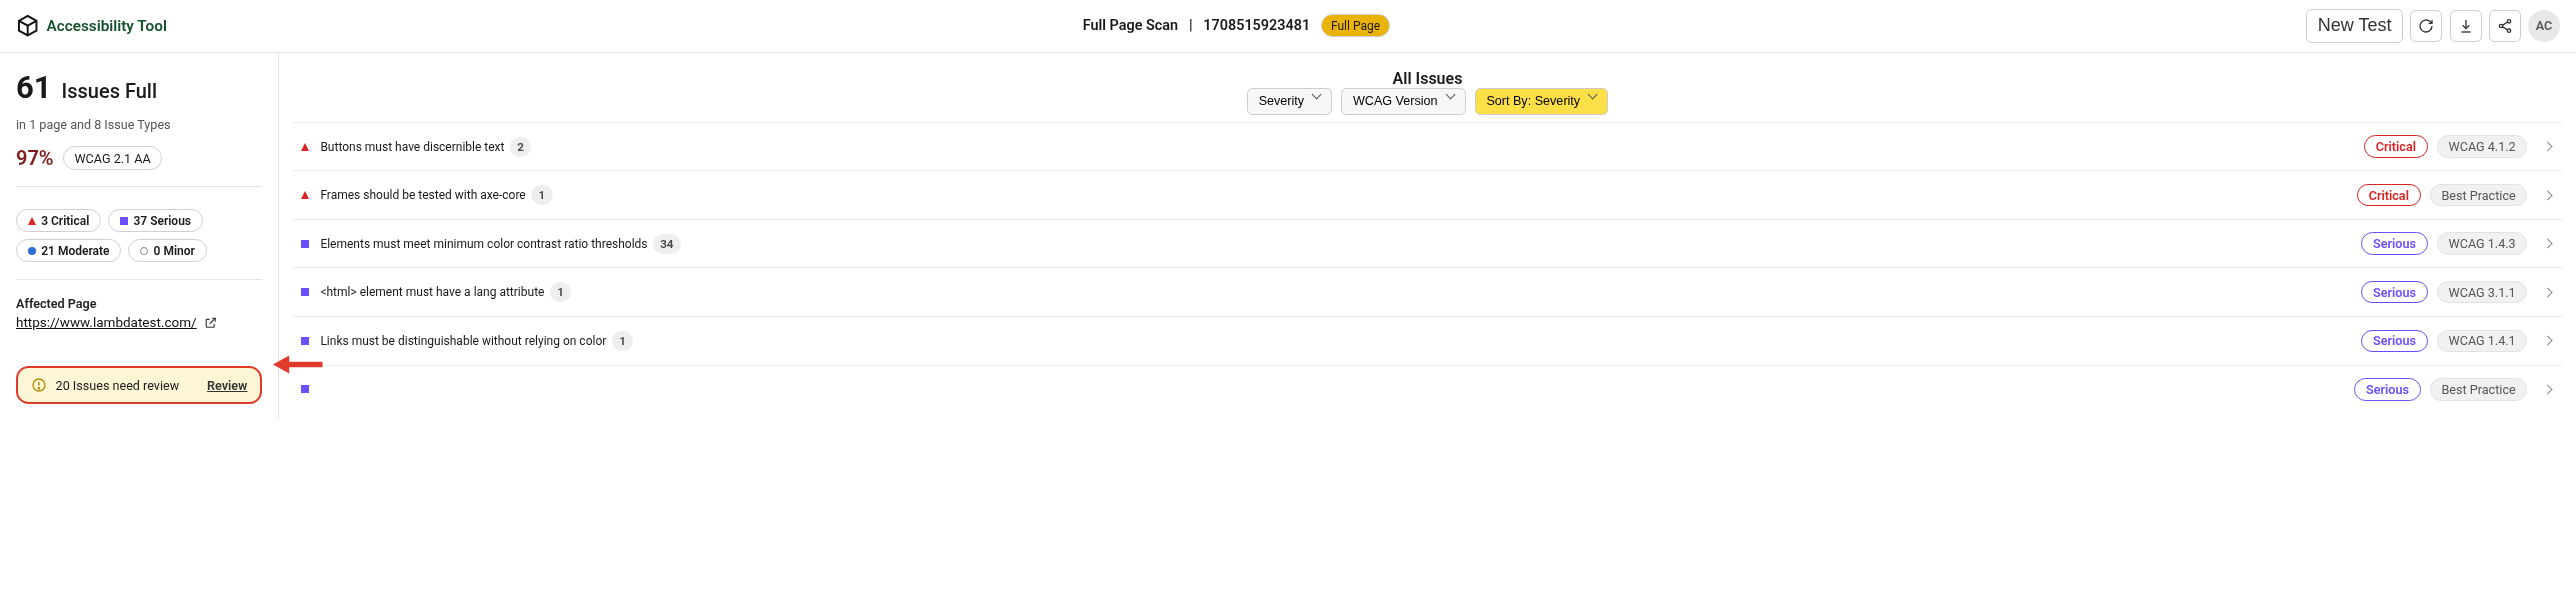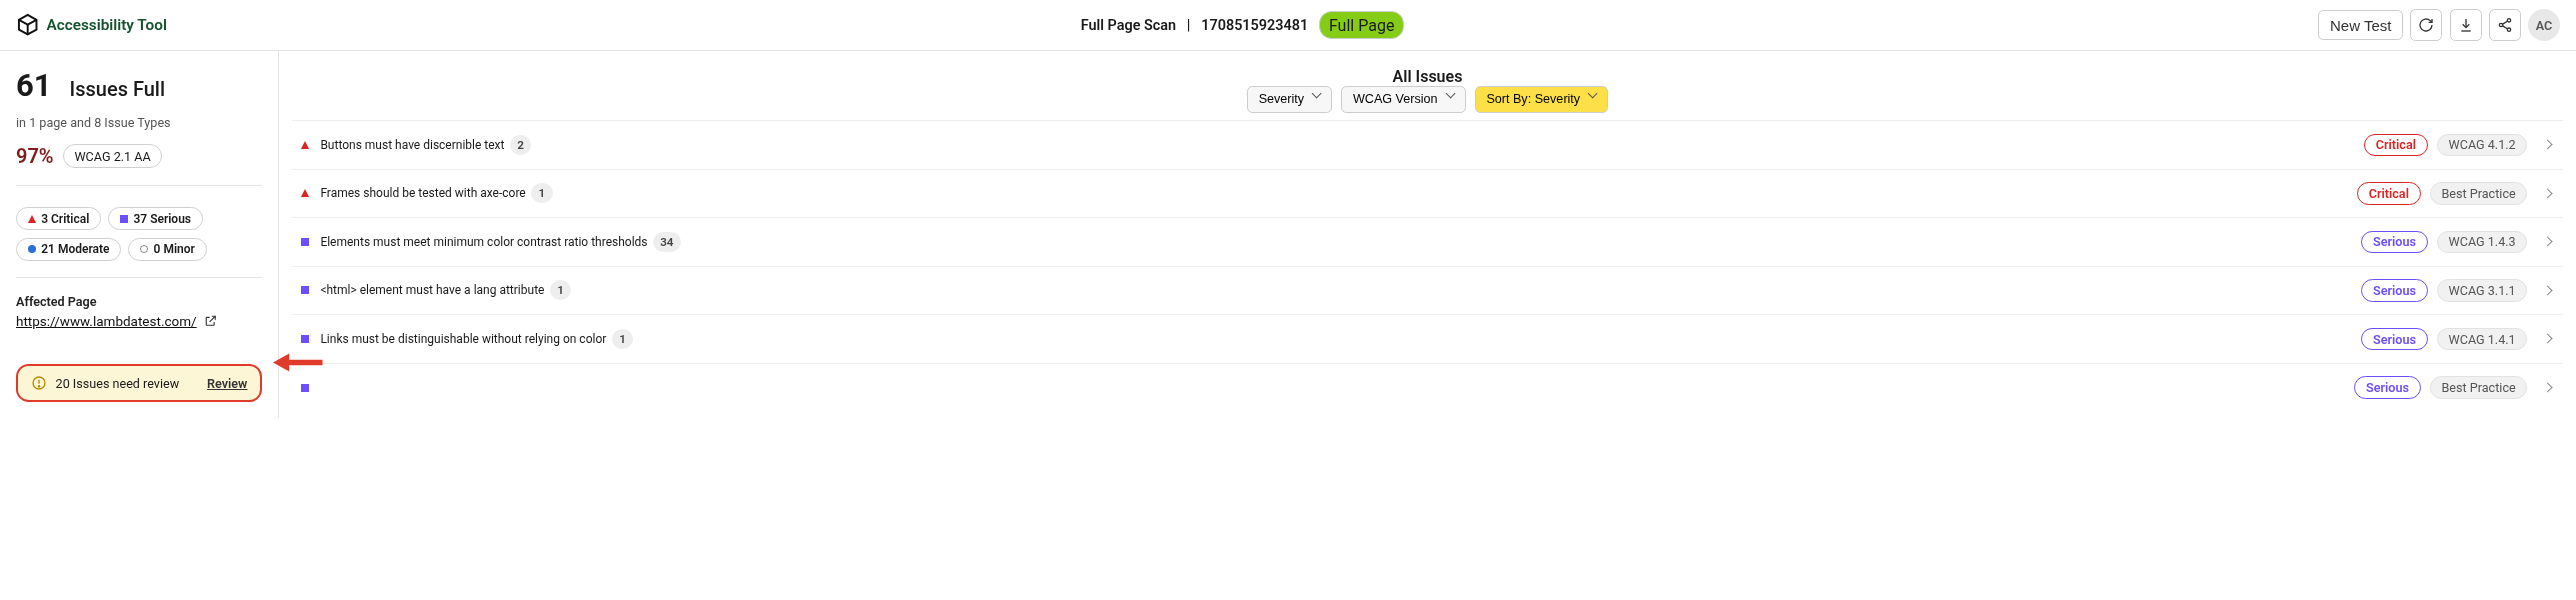--- a/index.html
+++ b/index.html
@@ -5,28 +5,28 @@
 * { box-sizing: border-box; margin: 0; padding: 0; }
 body { font-family: -apple-system, BlinkMacSystemFont, 'Segoe UI', Roboto, sans-serif; background: #fff; color: #1a1a1a; }
 .app { display: flex; flex-direction: column; width: 100%; }
 .header { display: flex; align-items: center; padding: 9px 16px; border-bottom: 0.9px solid #e5e5e5; gap: 12.6px; }
 .logo-title { display: flex; align-items: center; gap: 7.2px; }
 .logo-title svg { width: 23.4px; height: 23.4px; }
 .app-title { font-size: 15.3px; font-weight: 600; color: #14532d; }
 .header-center { flex: 1; display: flex; align-items: center; justify-content: center; gap: 10.8px; }
 .scan-title { font-size: 14.4px; font-weight: 600; }
 .scan-id { font-size: 14.4px; font-weight: 600; }
-.full-page-pill { font-size: 16px; padding: 3.6px 9px; border: 0.9px solid #ccc; border-radius: 12.6px; background: #84cc16; }
+.full-page-pill { font-size: 12px; padding: 3.6px 9px; border: 0.9px solid #ccc; border-radius: 12.6px; background: #eab308; }
 .header-right { display: flex; align-items: center; gap: 7.2px; }
-.btn { display: inline-flex; align-items: center; justify-content: center; border: 0.9px solid #ccc; background: #fff; border-radius: 5.4px; padding: 5.4px 10.8px; font-size: 15px; cursor: pointer; color: #333; }
+.btn { display: inline-flex; align-items: center; justify-content: center; border: 0.9px solid #ccc; background: #fff; border-radius: 5.4px; padding: 5.4px 10.8px; font-size: 18px; cursor: pointer; color: #333; }
 .btn-icon { width: 32px; height: 32px; padding: 0; }
 .avatar { width: 32px; height: 32px; border-radius: 50%; background: #e8e8e8; display: flex; align-items: center; justify-content: center; font-size: 12.6px; font-weight: 600; color: #555; }
 .body { display: flex; }
 .sidebar { width: 279px; padding: 16px; border-right: 0.9px solid #e5e5e5; display: flex; flex-direction: column; gap: 10.8px; position: relative; }
-.issues-found { display: flex; align-items: baseline; gap: 18px; }
+.issues-found { display: flex; align-items: baseline; gap: 10px; }
 .issues-count { font-size: 31px; font-weight: 700; }
 .issues-label { font-size: 20px; font-weight: 500; }
 .issues-sub { font-size: 12.6px; color: #555; }
 .pct-row { display: flex; align-items: center; gap: 9px; margin-top: 3.6px; }
 .pct { font-size: 20px; font-weight: 600; color: #7f1d1d; }
 .pill { display: inline-flex; align-items: center; gap: 5.4px; border: 0.9px solid #d0d0d0; border-radius: 16px; padding: 3.6px 10.8px; font-size: 12.6px; background: #fff; }
 .sev-row { display: flex; flex-wrap: wrap; gap: 7.2px; margin-top: 5.4px; }
 .tri { width: 0; height: 0; border-left: 4.5px solid transparent; border-right: 4.5px solid transparent; }
 .tri-red { border-bottom: 8px solid #d22; }
 .sq-purple { width: 8px; height: 8px; background: #6b4eff; }

